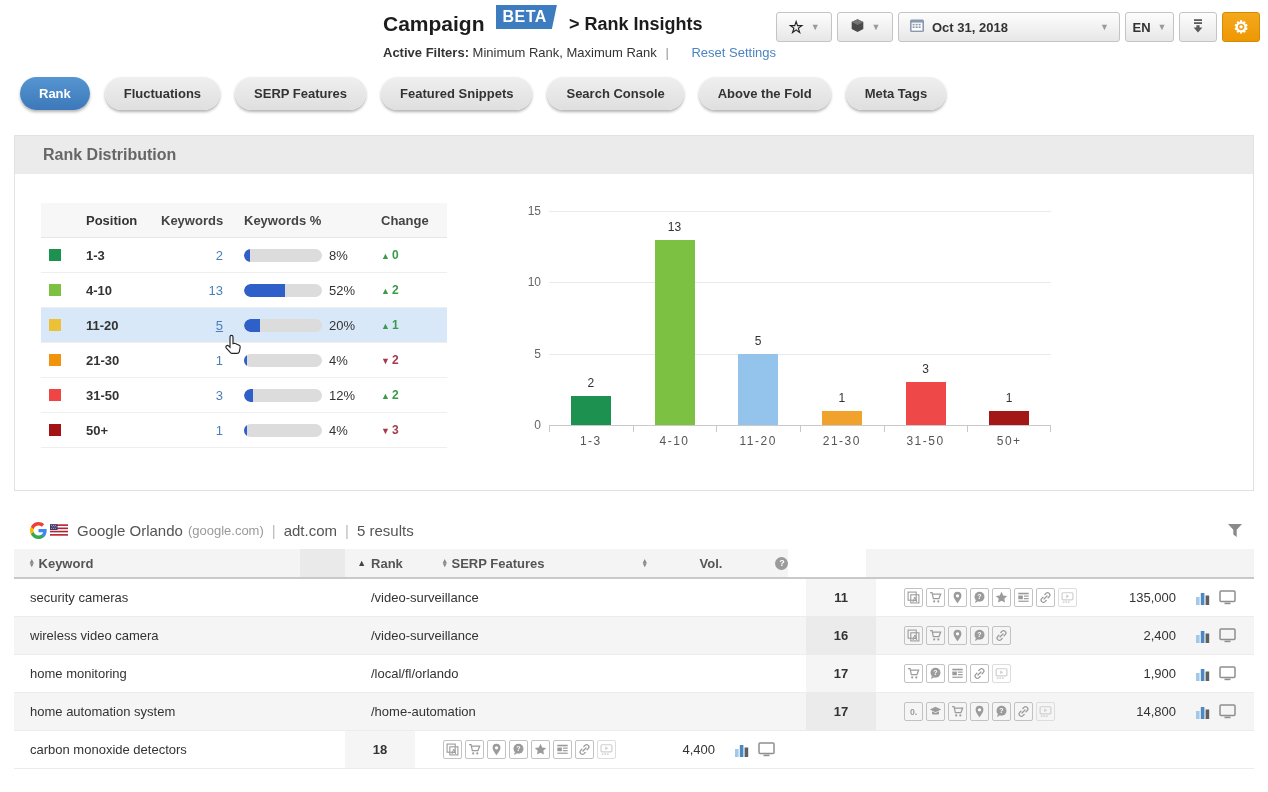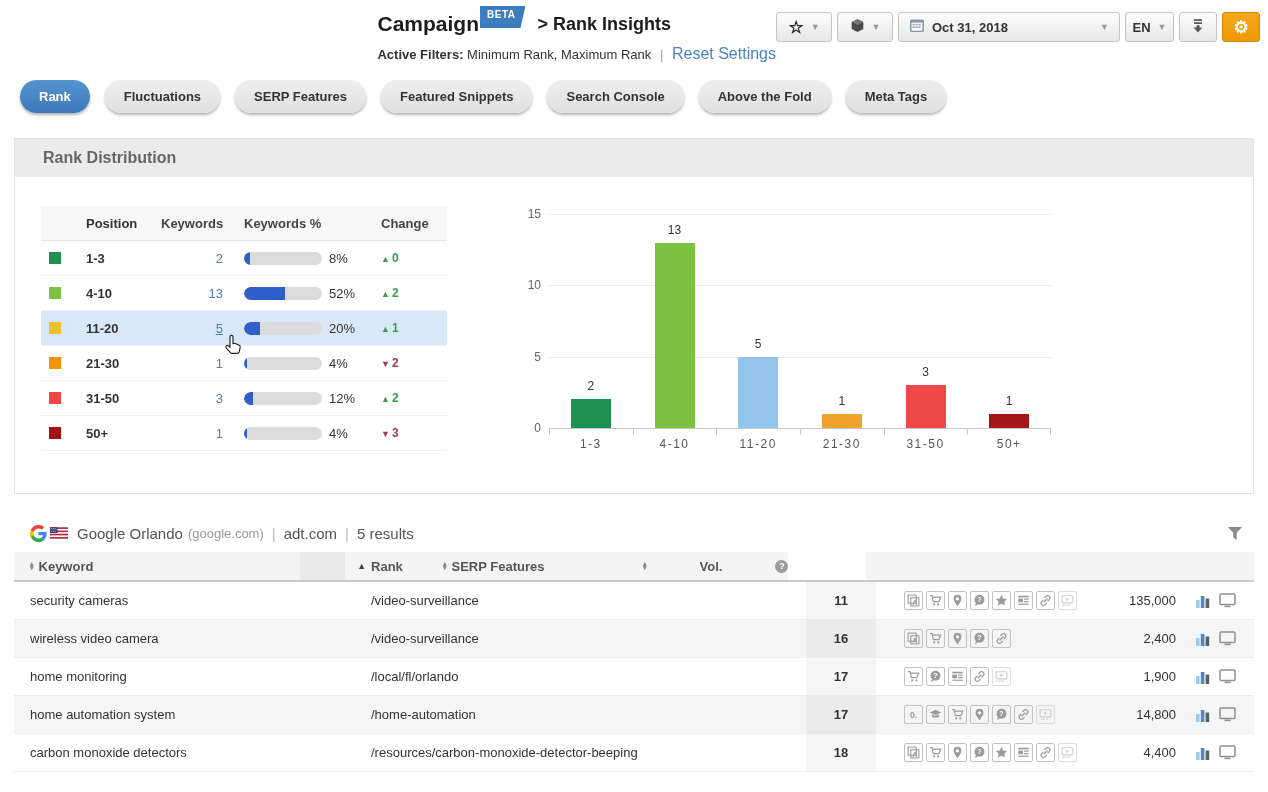--- a/index.html
+++ b/index.html
@@ -4,28 +4,28 @@
 <style>
   * { margin:0; padding:0; box-sizing:border-box; }
   html,body { background:#fff; }
   body { font-family:"Liberation Sans", sans-serif; color:#333; }
   .page { width:1268px; height:792px; position:relative; background:#fff; overflow:hidden; }
 
   
   .top { display:flex; justify-content:flex-end; padding:12px 8px 0 22px; }
   .title-row { display:flex; align-items:center; }
   .title-row h1 { font-size:21px; font-weight:800; color:#1c1c1c; }
-  .beta { background:#3d7dbf; color:#fff; font-size:10px; font-weight:bold; letter-spacing:.5px;
-          padding:3px 10px 8px 7px; margin-left:1px; transform:translateY(-7px);
+  .beta { background:#3d7dbf; color:#fff; font-size:16px; font-weight:bold; letter-spacing:.5px;
+          padding:3px 10px 3px 7px; margin-left:11px; transform:translateY(-7px);
           clip-path:polygon(0 0,100% 0,calc(100% - 5px) 100%,0 100%); }
   .crumb { font-size:18px; font-weight:800; color:#1c1c1c; margin-left:12px; }
   .filters-row { margin-top:9px; font-size:13px; color:#333; }
   .filters-row .lbl { font-weight:bold; }
   .filters-row .sep { color:#999; margin:0 5px; }
-  .filters-row a { color:#4a84c4; text-decoration:none; font-size:16px; cursor:pointer; }
+  .filters-row a { color:#4a84c4; text-decoration:none; font-size:13px; cursor:pointer;margin-left:14px; }
 
   
   .toolbar { display:flex; gap:5px; align-items:flex-start; }
   .tbtn { height:30px; display:inline-flex; align-items:center; justify-content:center; gap:7px;
           background:linear-gradient(#fdfdfd,#e7e7e7); border:1px solid #c4c4c4; border-radius:3px;
           font-size:13px; font-weight:bold; color:#333; cursor:pointer; padding:0 10px; }
   .caret { font-size:9px; color:#9a9a9a; }
   .tbtn.star-b { width:56px; } .tbtn.cube-b { width:56px; }
   .tbtn.date-b { width:222px; justify-content:flex-start; }
   .tbtn.date-b .caret { margin-left:auto; }
@@ -694,21 +694,20 @@
               <svg width="17" height="15" viewBox="0 0 17 15">
                 <rect x="1" y="1" width="15" height="10.5" rx="1" fill="none" stroke="#8f8f8f" stroke-width="1.5"></rect>
                 <rect x="5.5" y="12.6" width="6" height="1.6" fill="#8f8f8f"></rect>
               </svg>
             </span>
           </div>
         </div>
         <div class="kwr">
           <div class="c-kw">carbon monoxide detectors</div>
           <div class="c-gap"></div>
-          <div class="c-lp">/resources/carbon-monoxide-detector-beeping</div>
           <div class="c-rank">18</div>
           <div class="c-serp">
             <span class="sicon">
               <svg width="13" height="13" viewBox="0 0 12 12">
                 <rect x="1" y="1" width="7.5" height="7.5" fill="none" stroke="#9b9b9b"></rect>
                 <rect x="3.5" y="3.5" width="7.5" height="7.5" fill="none" stroke="#9b9b9b"></rect>
                 <text x="7.2" y="10.2" font-size="6.5" fill="#9b9b9b" text-anchor="middle" font-weight="bold">A</text>
               </svg>
             </span>
             <span class="sicon">

